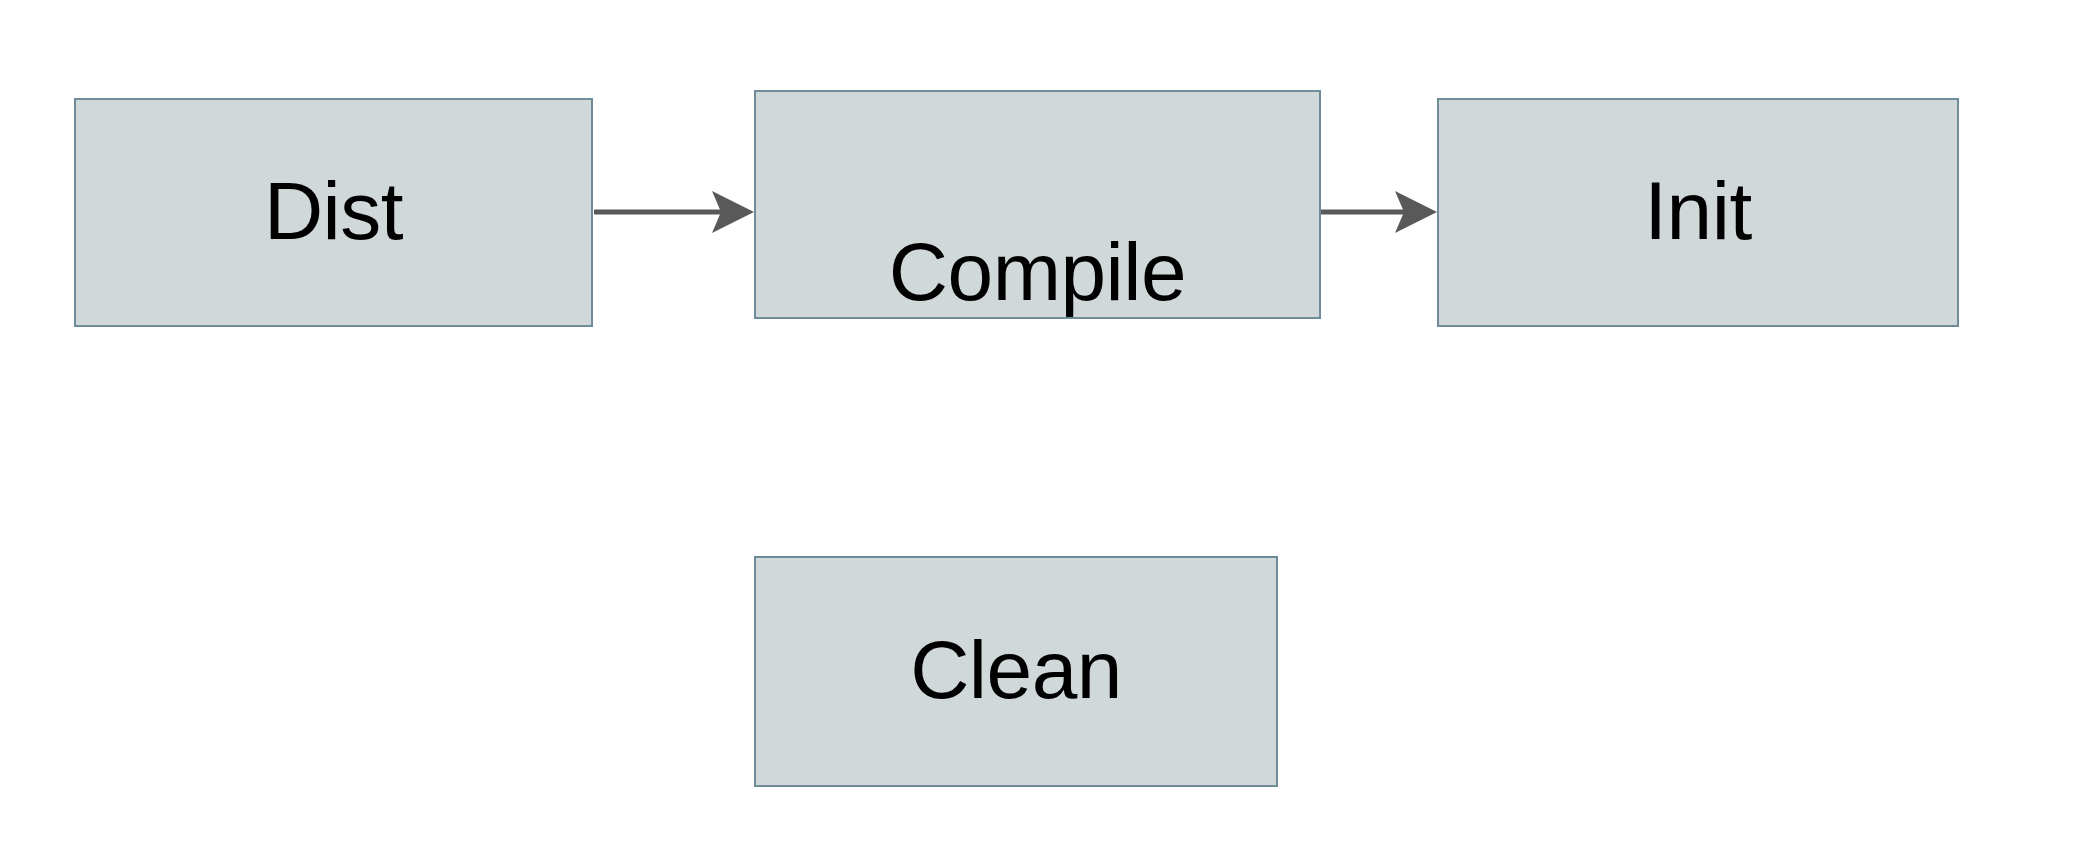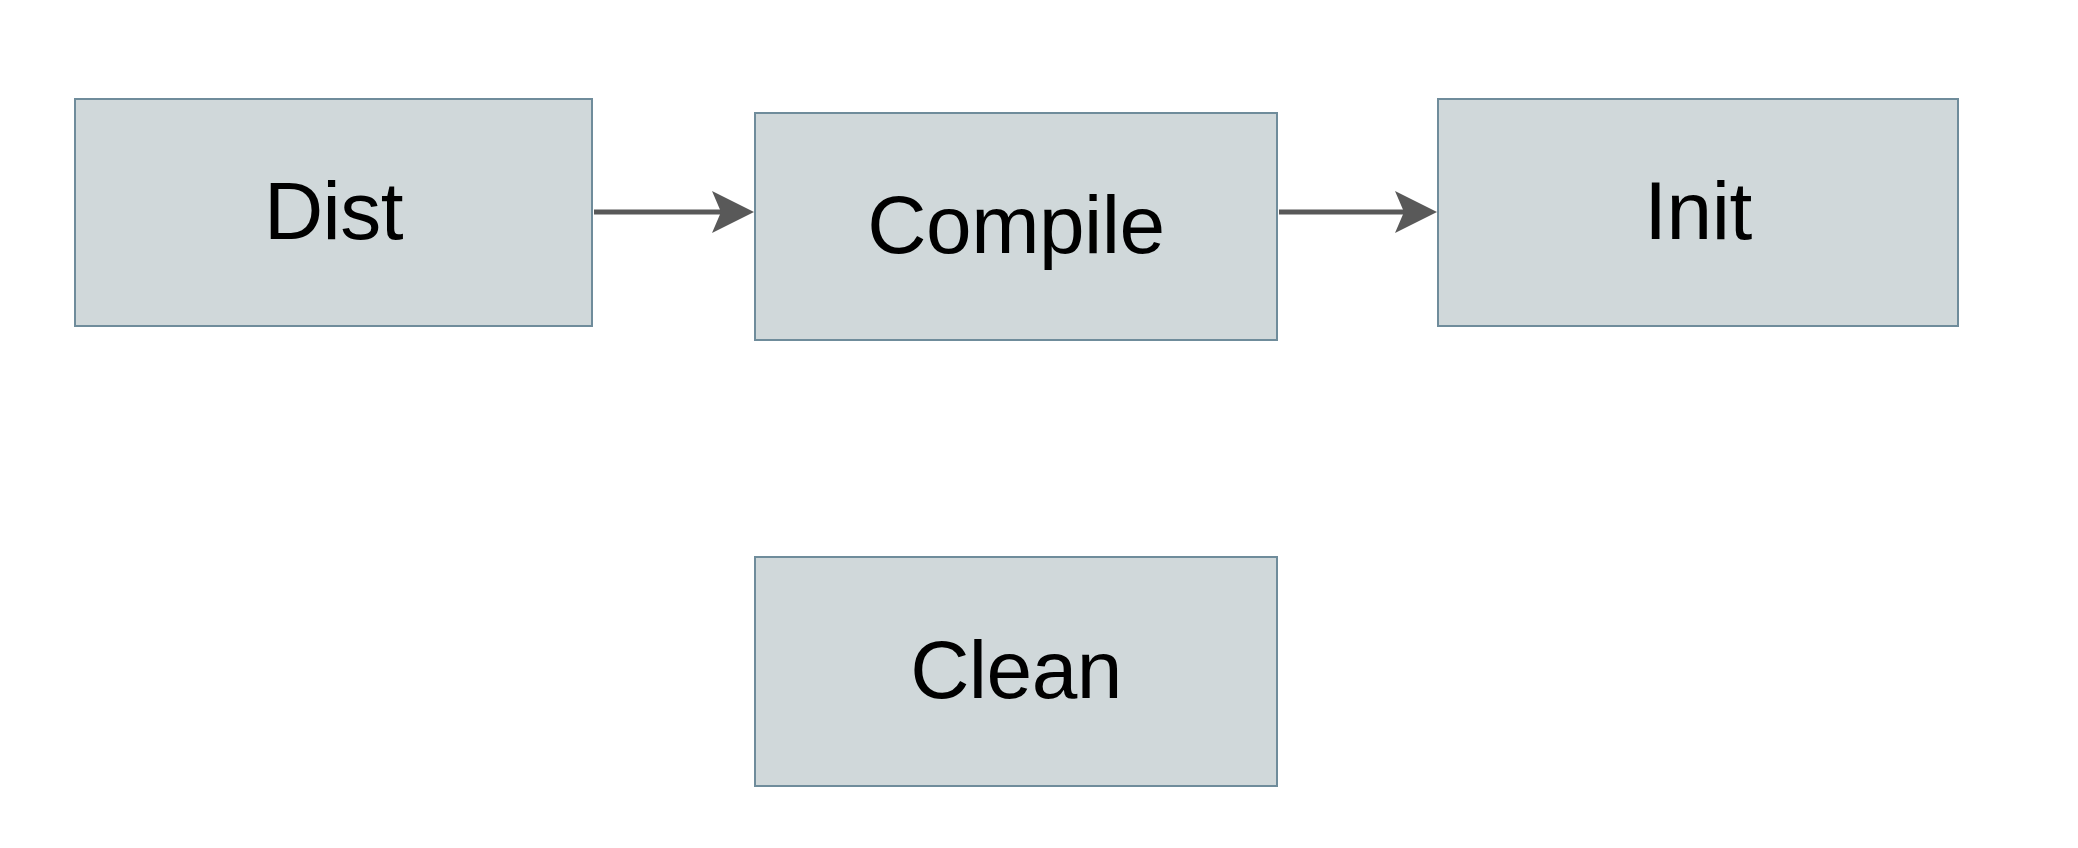--- a/index.html
+++ b/index.html
@@ -64,21 +64,21 @@
 
   <svg class="edge" style="left:1245px; top:170px; width:240px; height:90px;" viewBox="0 0 240 90">
     <line class="edge-line" x1="34" y1="42" x2="176" y2="42"></line>
     <path class="edge-head" d="M 192 42 L 150 21 L 159 42 L 150 63 Z"></path>
   </svg>
 
   <div class="node" style="left:74px; top:98px; width:519px; height:229px;">
     <span class="node-label">Dist</span>
   </div>
 
-  <div class="node" style="left:754px; top:112px; width:524px; height:229px;">
+  <div class="node" style="left:754px; top:90px; width:567px; height:229px;align-items:flex-end;">
     <span class="node-label">Compile</span>
   </div>
 
   <div class="node" style="left:1437px; top:98px; width:522px; height:229px;">
     <span class="node-label">Init</span>
   </div>
 
   <div class="node" style="left:754px; top:512px; width:524px; height:231px;margin-top:44px;">
     <span class="node-label">Clean</span>
   </div>

